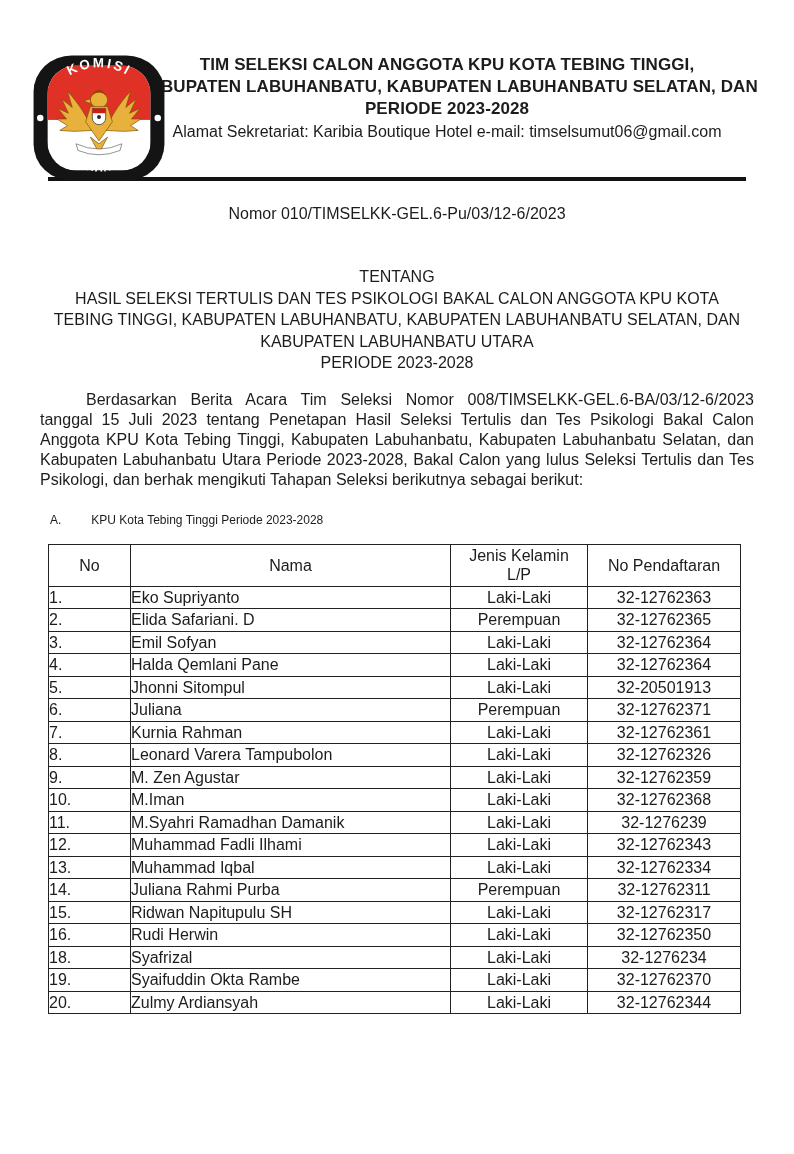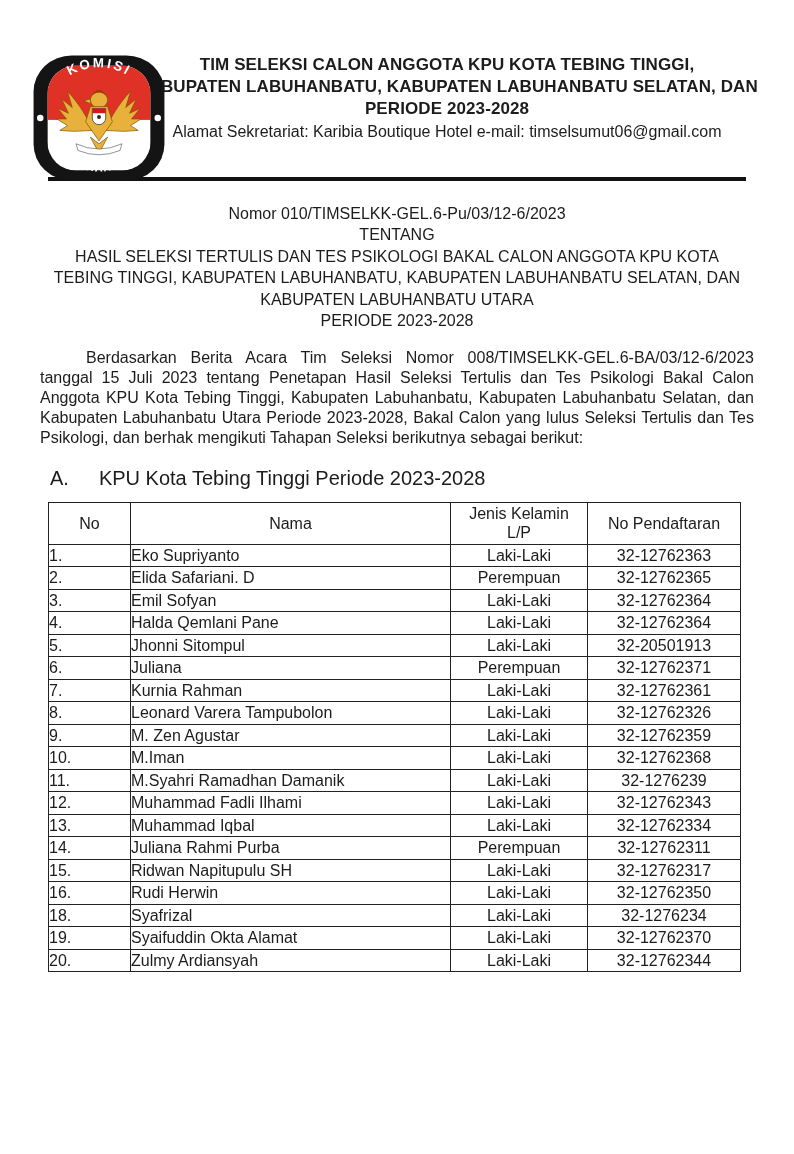--- a/index.html
+++ b/index.html
@@ -36,36 +36,36 @@
     font-size: 16px;
     line-height: 23px;
   }
   .head-rule {
     height: 4px; background: #121212;
     margin: 7px 20px 0 20px;
   }
 
   
   .announce { margin-top: 22px; text-align: center; font-size: 16px; line-height: 21px; }
-  .about { text-align: center; font-size: 16px; line-height: 21.5px; }
+  .about { margin-top: 42px; text-align: center; font-size: 16px; line-height: 21.5px; }
   .about .about-title { max-width: 700px; margin: 0 auto; }
 
   
   .body-par {
     margin: 16px 12px 0 12px;
     font-size: 16px;
     line-height: 20px;
     text-align: justify;
     text-indent: 46px;
   }
 
   
   .section-head {
     margin: 20px 0 0 22px;
-    font-size: 20px;
+    font-size: 12px;
     line-height: 21px;
   }
   .section-head .sec-title { margin-left: 30px; }
 
   
   table.names {
     border-collapse: collapse;
     margin: 13px 0 0 20px;
     width: 692px;
     table-layout: fixed;
@@ -288,21 +288,21 @@
       <td class="col-pend">32-12762350</td>
     </tr>
         <tr>
       <td class="col-no">18.</td>
       <td class="col-nama">Syafrizal</td>
       <td class="col-jk">Laki-Laki</td>
       <td class="col-pend">32-1276234</td>
     </tr>
         <tr>
       <td class="col-no">19.</td>
-      <td class="col-nama">Syaifuddin Okta Alamat</td>
+      <td class="col-nama">Syaifuddin Okta Rambe</td>
       <td class="col-jk">Laki-Laki</td>
       <td class="col-pend">32-12762370</td>
     </tr>
         <tr>
       <td class="col-no">20.</td>
       <td class="col-nama">Zulmy Ardiansyah</td>
       <td class="col-jk">Laki-Laki</td>
       <td class="col-pend">32-12762344</td>
     </tr>
       </tbody>

